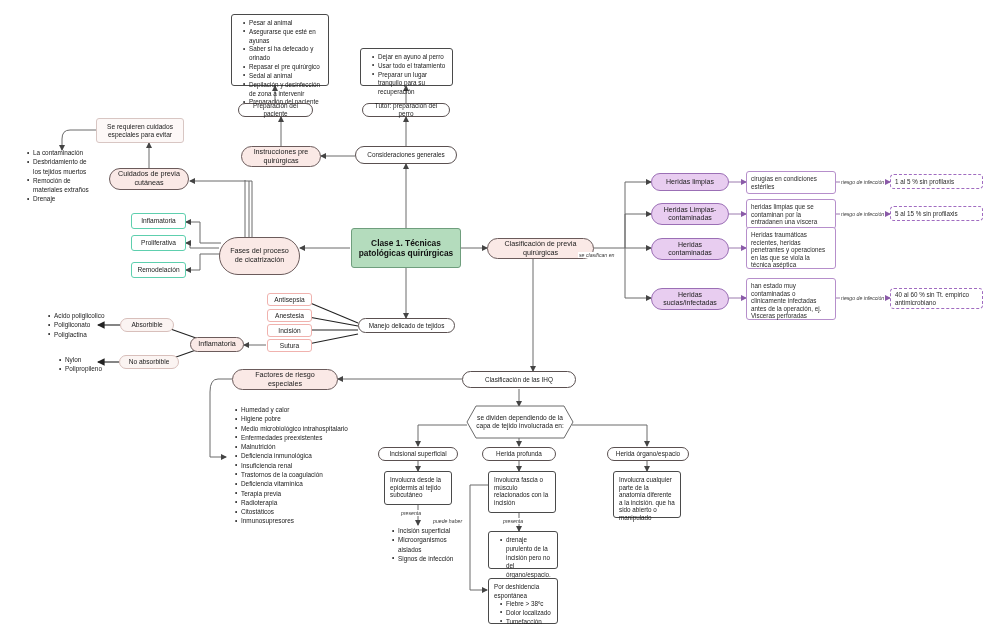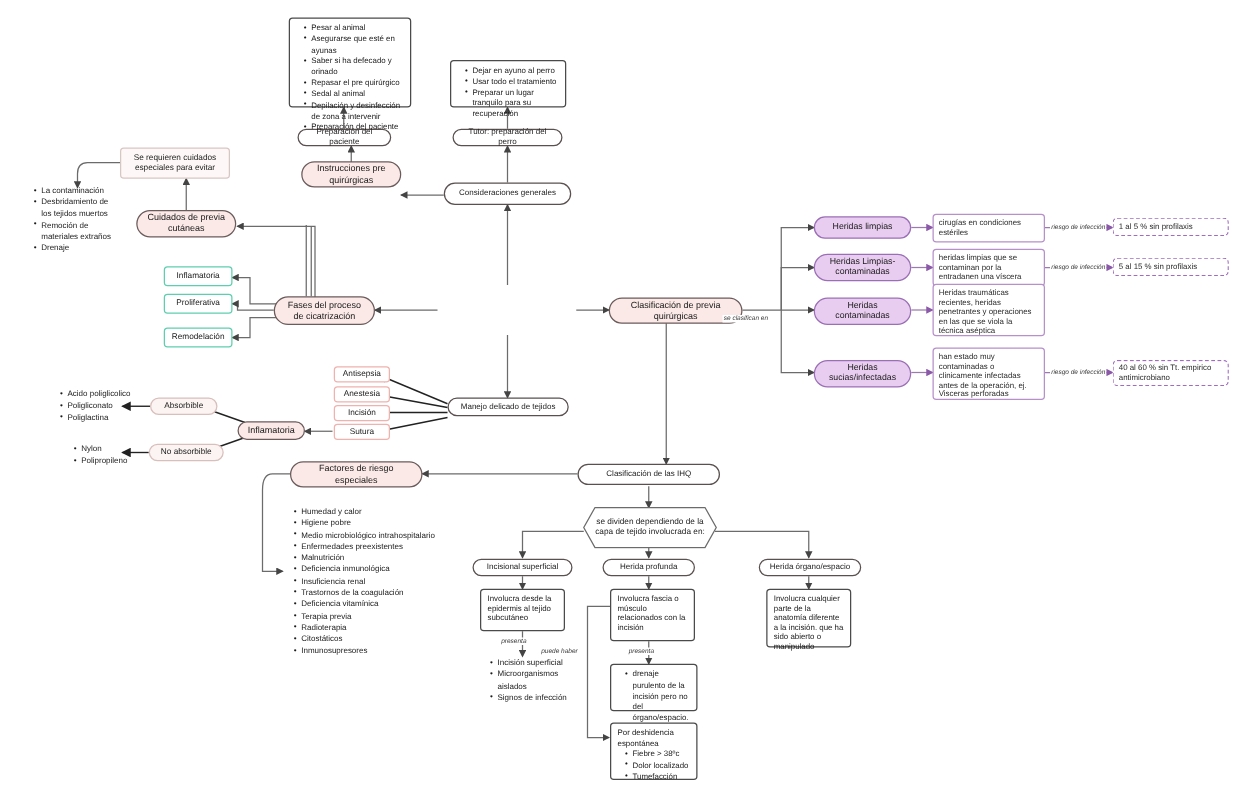--- a/index.html
+++ b/index.html
@@ -300,41 +300,42 @@
       <li>Preparar un lugar tranquilo para su recuperación</li>
     </ul>
   </div>
 
   <div class="node pill-plain" style="left:238px;top:103px;width:75px;height:14px;">Preparación del paciente</div>
 
   <div class="node pill-plain" style="left:362px;top:103px;width:88px;height:14px;">Tutor: preparación del perro</div>
 
   <div class="node box-soft" style="left:96px;top:118px;width:88px;height:25px;">Se requieren cuidados especiales para evitar</div>
 
-  <div class="node pill" style="left:241px;top:129px;width:80px;height:21px;">Instrucciones pre quirúrgicas</div>
+  <div class="node pill" style="left:241px;top:146px;width:80px;height:21px;">Instrucciones pre quirúrgicas</div>
 
   <div class="node pill-plain" style="left:355px;top:146px;width:102px;height:18px;">Consideraciones generales</div>
 
   <div class="bullets" style="left:20px;top:148px;width:75px;">
     <ul>
       <li>La contaminación</li>
       <li>Desbridamiento de los tejidos muertos</li>
       <li>Remoción de materiales extraños</li>
       <li>Drenaje</li>
     </ul>
   </div>
 
   <div class="node pill" style="left:109px;top:168px;width:80px;height:22px;">Cuidados de previa cutáneas</div>
 
   <div class="node box-mint" style="left:131px;top:213px;width:55px;height:16px;">Inflamatoria</div>
   <div class="node box-mint" style="left:131px;top:235px;width:55px;height:16px;">Proliferativa</div>
   <div class="node box-mint" style="left:131px;top:262px;width:55px;height:16px;">Remodelación</div>
 
-  <div class="node pill" style="left:219px;top:237px;width:81px;height:23px;text-align:center;">Fases del proceso de cicatrización</div>
-
+  <div class="node pill" style="left:219px;top:237px;width:81px;height:38px;text-align:center;">Fases del proceso de cicatrización</div>
+
+  <div class="node box-main" style="left:351px;top:228px;width:110px;height:40px;">Clase 1. Técnicas patológicas quirúrgicas</div>
 
   <div class="node pill" style="left:487px;top:238px;width:107px;height:21px;">Clasificación de previa quirúrgicas</div>
 
   <div class="elabel" style="left:578px;top:252px;">se clasifican en</div>
 
   <div class="node pill-purple" style="left:651px;top:173px;width:78px;height:18px;">Heridas limpias</div>
   <div class="node box-purple" style="left:746px;top:171px;width:90px;height:23px;">cirugías en condiciones estériles</div>
   <div class="elabel" style="left:840px;top:179px;">riesgo de infección</div>
   <div class="node box-purple-dash" style="left:890px;top:174px;width:93px;height:15px;">1 al 5 % sin profilaxis</div>
 

